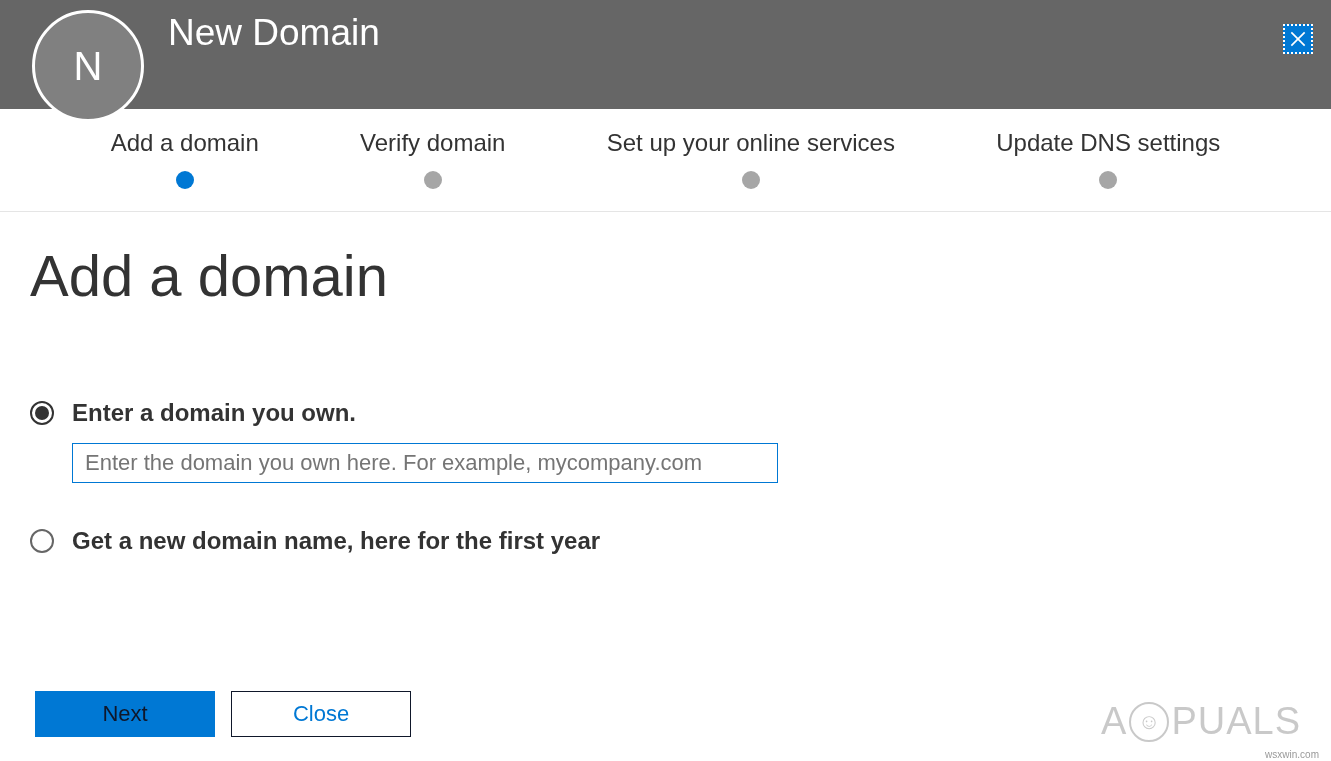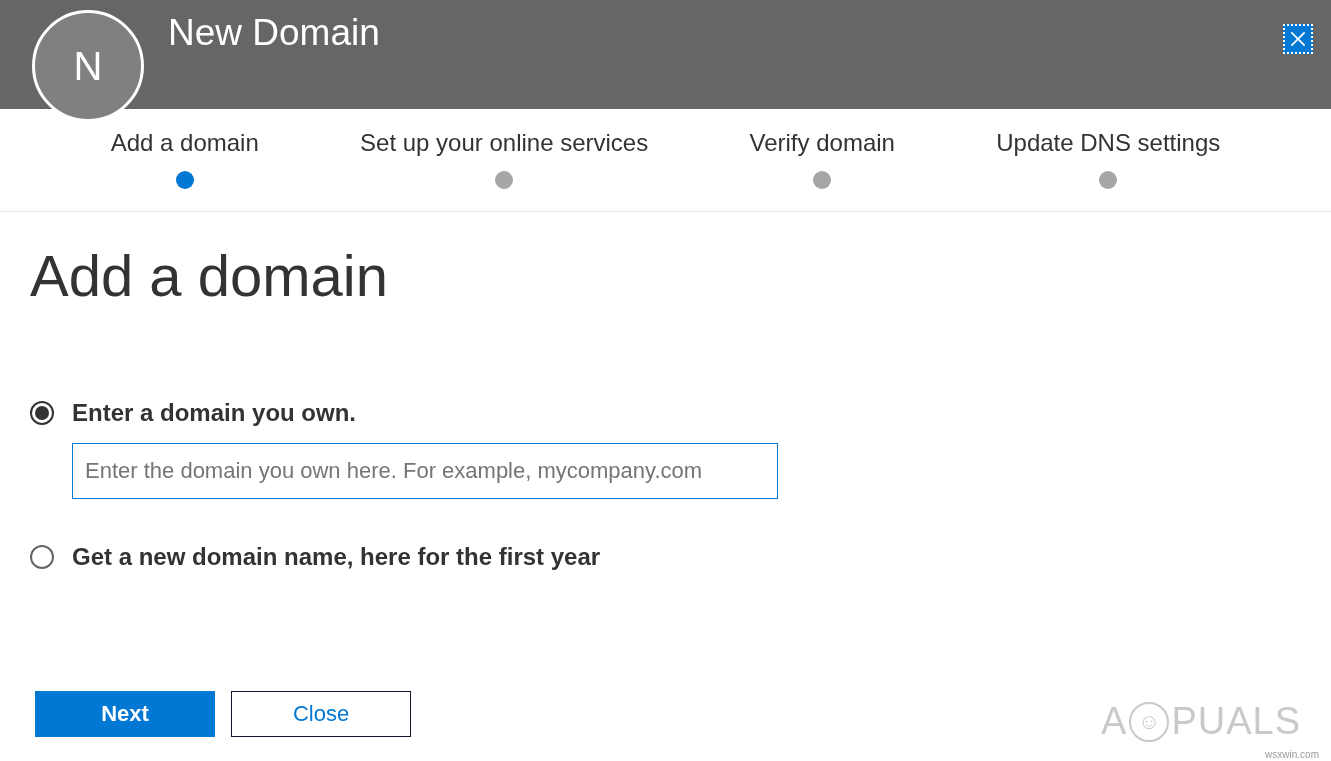--- a/index.html
+++ b/index.html
@@ -124,21 +124,21 @@
     .radio.unselected {
       border-color: #666666;
     }
     .option-text {
       font-size: 24px;
       font-weight: 700;
       color: #333333;
     }
     .domain-input {
       width: 706px;
-      height: 56px;
+      height: 40px;
       border: 1px solid #0078d4;
       font-size: 22px;
       font-weight: 400;
       color: #a16207;
       padding: 0 12px;
       margin-left: 42px;
       outline: none;
       margin-top: 6px;
       margin-bottom: 44px;
     }
@@ -154,23 +154,22 @@
       height: 46px;
       font-size: 22px;
       display: flex;
       align-items: center;
       justify-content: center;
       cursor: pointer;
       font-weight: 400;
     }
     .btn-primary {
       background: #0078d4;
-      color: #ffffff;
+      color: #0f172a;
       border: none;
-      font-weight: bold;
     }
     .btn-secondary {
       background: #ffffff;
       color: #0078d4;
       border: 1px solid #0f172a;
     }
     .watermark {
       position: absolute;
       bottom: 1px;
       right: 12px;
@@ -215,25 +214,25 @@
     </svg>
   </div>
 </div>
 
 <div class="stepper">
   <div class="step">
     <div class="step-label">Add a domain</div>
     <div class="step-dot active"></div>
   </div>
   <div class="step">
+    <div class="step-label">Verify domain</div>
+    <div class="step-dot"></div>
+  </div>
+  <div class="step">
     <div class="step-label">Set up your online services</div>
-    <div class="step-dot"></div>
-  </div>
-  <div class="step">
-    <div class="step-label">Verify domain</div>
     <div class="step-dot"></div>
   </div>
   <div class="step">
     <div class="step-label">Update DNS settings</div>
     <div class="step-dot"></div>
   </div>
 </div>
 
 <div class="content">
   <h1 class="content-title">Add a domain</h1>

